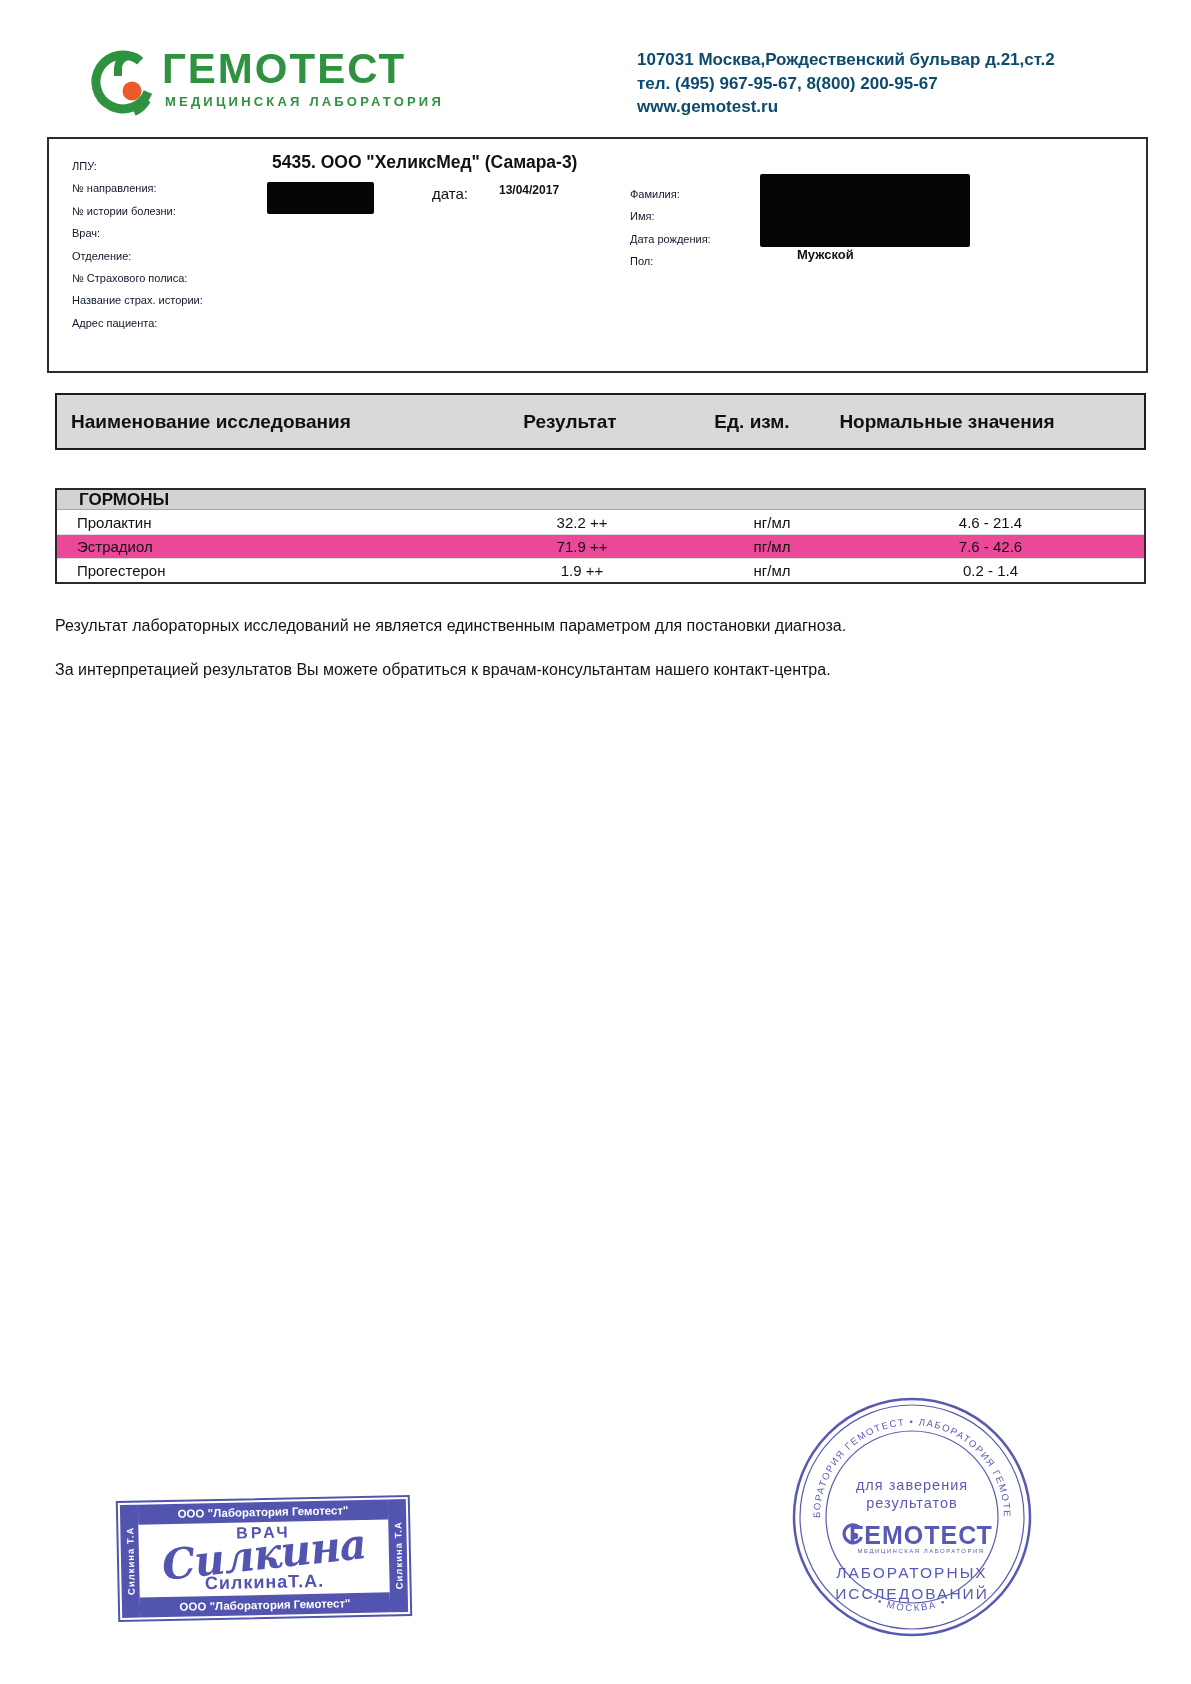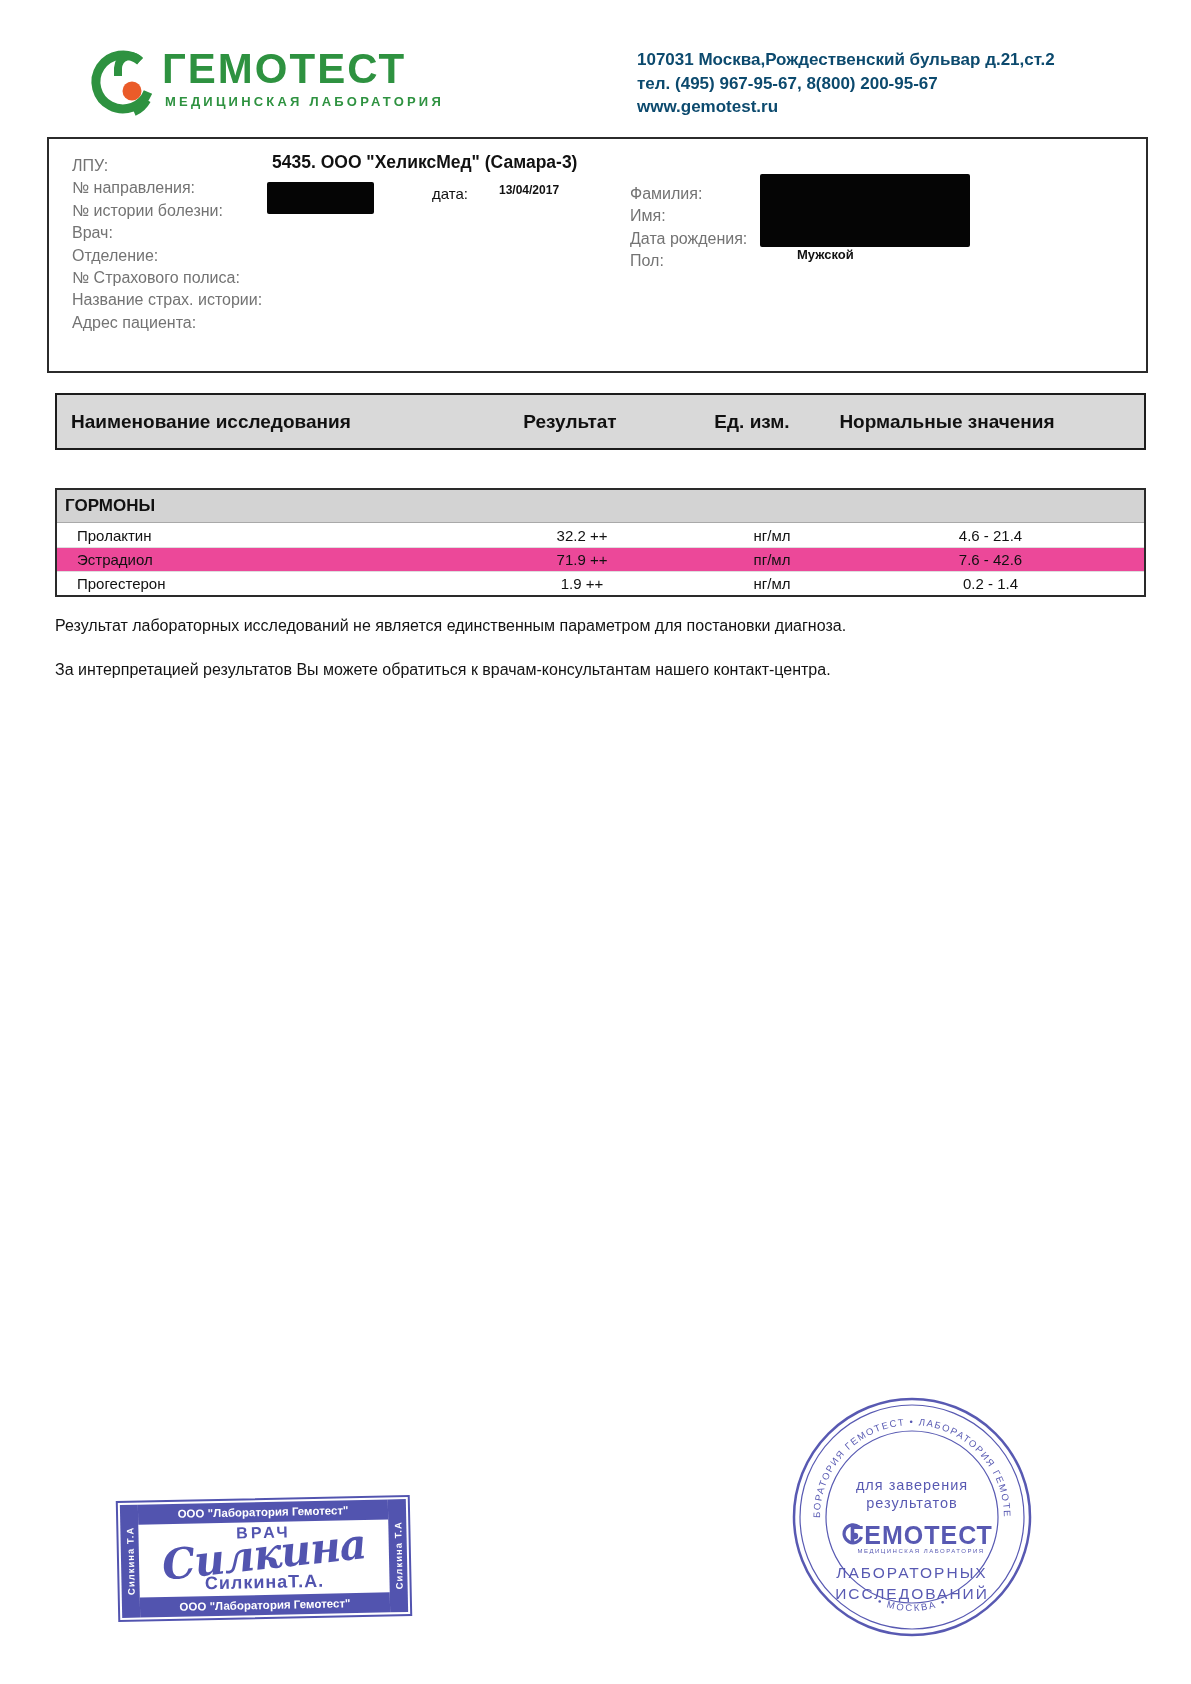--- a/index.html
+++ b/index.html
@@ -22,21 +22,21 @@
   }
   .address {
     position: absolute; left: 637px; top: 48px; font-size: 17px; font-weight: bold;
     color: #0c4a6e; line-height: 23.5px; white-space: nowrap;
   }
   
   .info-box {
     position: absolute; left: 47px; top: 137px; width: 1101px; height: 236px;
     border: 2px solid #2b2b2b; background: #fff;
   }
-  .labels-col { position: absolute; font-size: 16px; color: #737373; line-height: 22.4px; white-space: nowrap; }
+  .labels-col { position: absolute; font-size: 11px; color: #0f172a; line-height: 22.4px; white-space: nowrap; }
   .labels-left { left: 23px; top: 16px; }
   .labels-right { left: 581px; top: 44px; }
   .lpu-value { position: absolute; left: 223px; top: 13px; font-size: 17.5px; font-weight: bold; white-space: nowrap; }
   .redact { position: absolute; background: #050505; border-radius: 2px; }
   .redact-1 { left: 218px; top: 43px; width: 107px; height: 32px; }
   .redact-2 { left: 711px; top: 35px; width: 210px; height: 73px; }
   .date-label { position: absolute; left: 383px; top: 46px; font-size: 15px; }
   .date-value { position: absolute; left: 450px; top: 44px; font-size: 12px; font-weight: bold; }
   .sex-value  { position: absolute; left: 748px; top: 108px; font-size: 13px; font-weight: bold; }
   
@@ -47,22 +47,22 @@
   .thead span { position: absolute; top: 50%; transform: translateY(-50%); font-size: 19px; font-weight: bold; white-space: nowrap; }
   .th-name   { left: 14px; }
   .th-result { left: 513px; transform: translate(-50%,-50%) !important; }
   .th-units  { left: 695px; transform: translate(-50%,-50%) !important; }
   .th-normal { left: 890px; transform: translate(-50%,-50%) !important; }
   .tbody {
     position: absolute; left: 55px; top: 488px; width: 1091px;
     border: 2px solid #2a2a2a; background: #fff;
   }
   .section-row {
-    height: 33px; background: #d3d3d3; border-bottom: 1px solid #a9a9a9;
-    font-size: 17px; font-weight: bold; padding-left: 8px; display: flex; align-items: center;
+    height: 20px; background: #d3d3d3; border-bottom: 1px solid #a9a9a9;
+    font-size: 17px; font-weight: bold; padding-left: 22px; display: flex; align-items: center;
   }
   .row {
     display: grid; grid-template-columns: 400px 250px 130px 1fr;
     height: 24px; align-items: center; font-size: 15px;
   }
   .row + .row { border-top: 1px solid #dedede; }
   .row.alt { background: #ec4899; }
   .cell-name { padding-left: 20px; }
   .cell-c { text-align: center; }
   

